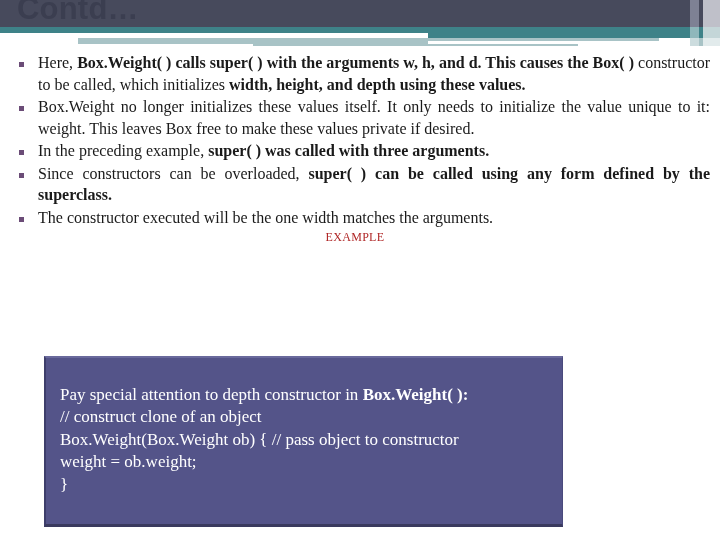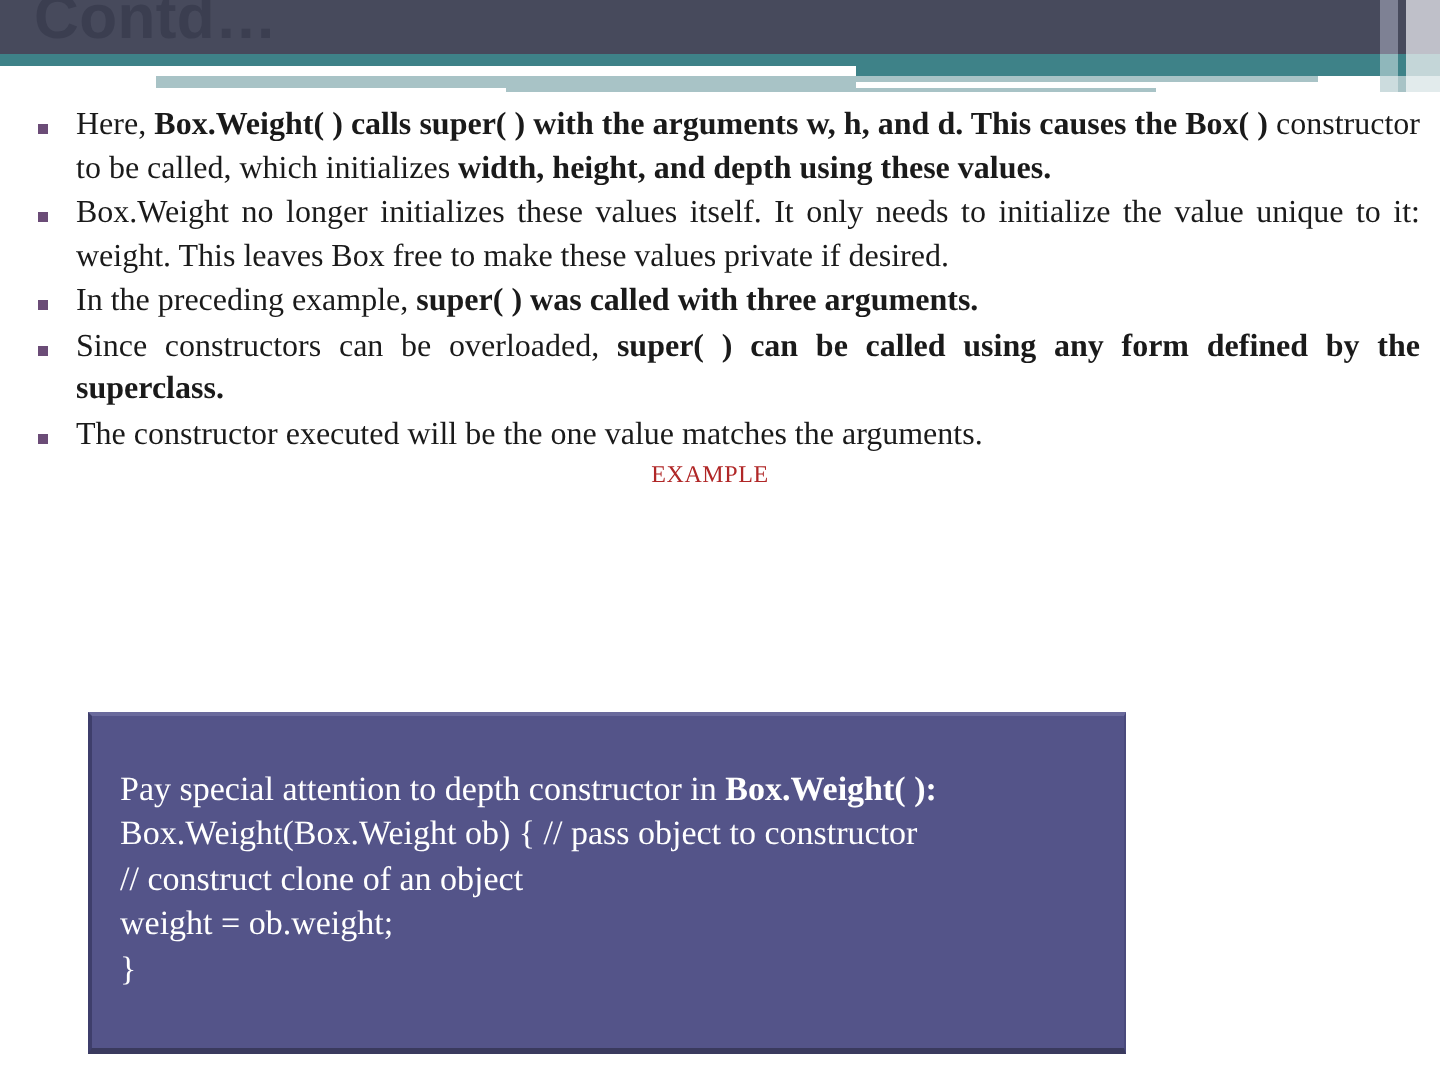--- a/index.html
+++ b/index.html
@@ -282,26 +282,26 @@
 
   <div class="slide-title">Contd…</div>
 </div>
 
 <div class="content">
   <ul class="bullets">
       <li><span>Here, </span><span class="b">Box.Weight( ) calls super( ) with the arguments w, h, and d. This causes the Box( )</span><span> constructor to be called, which initializes </span><span class="b">width, height, and depth using these values.</span></li>
       <li><span>Box.Weight no longer initializes these values itself. It only needs to initialize the value unique to it: weight. This leaves Box free to make these values private if desired.</span></li>
       <li><span>In the preceding example, </span><span class="b">super( ) was called with three arguments.</span></li>
       <li><span>Since constructors can be overloaded, </span><span class="b">super( ) can be called using any form defined by the superclass.</span></li>
-      <li><span>The constructor executed will be the one value matches the arguments.</span></li>
+      <li><span>The constructor executed will be the one width matches the arguments.</span></li>
     </ul>
   <div class="example-heading">EXAMPLE</div>
 </div>
 
 <div class="code-box">
   <div class="code-inner">
       <div class="code-line"><span>Pay special attention to depth constructor in </span><span class="b">Box.Weight( ):</span></div>
+      <div class="code-line"><span>// construct clone of an object</span></div>
       <div class="code-line"><span>Box.Weight(Box.Weight ob) { // pass object to constructor</span></div>
-      <div class="code-line"><span>// construct clone of an object</span></div>
       <div class="code-line"><span>weight = ob.weight;</span></div>
       <div class="code-line"><span>}</span></div>
     </div>
 </div>
 
 </body></html>

